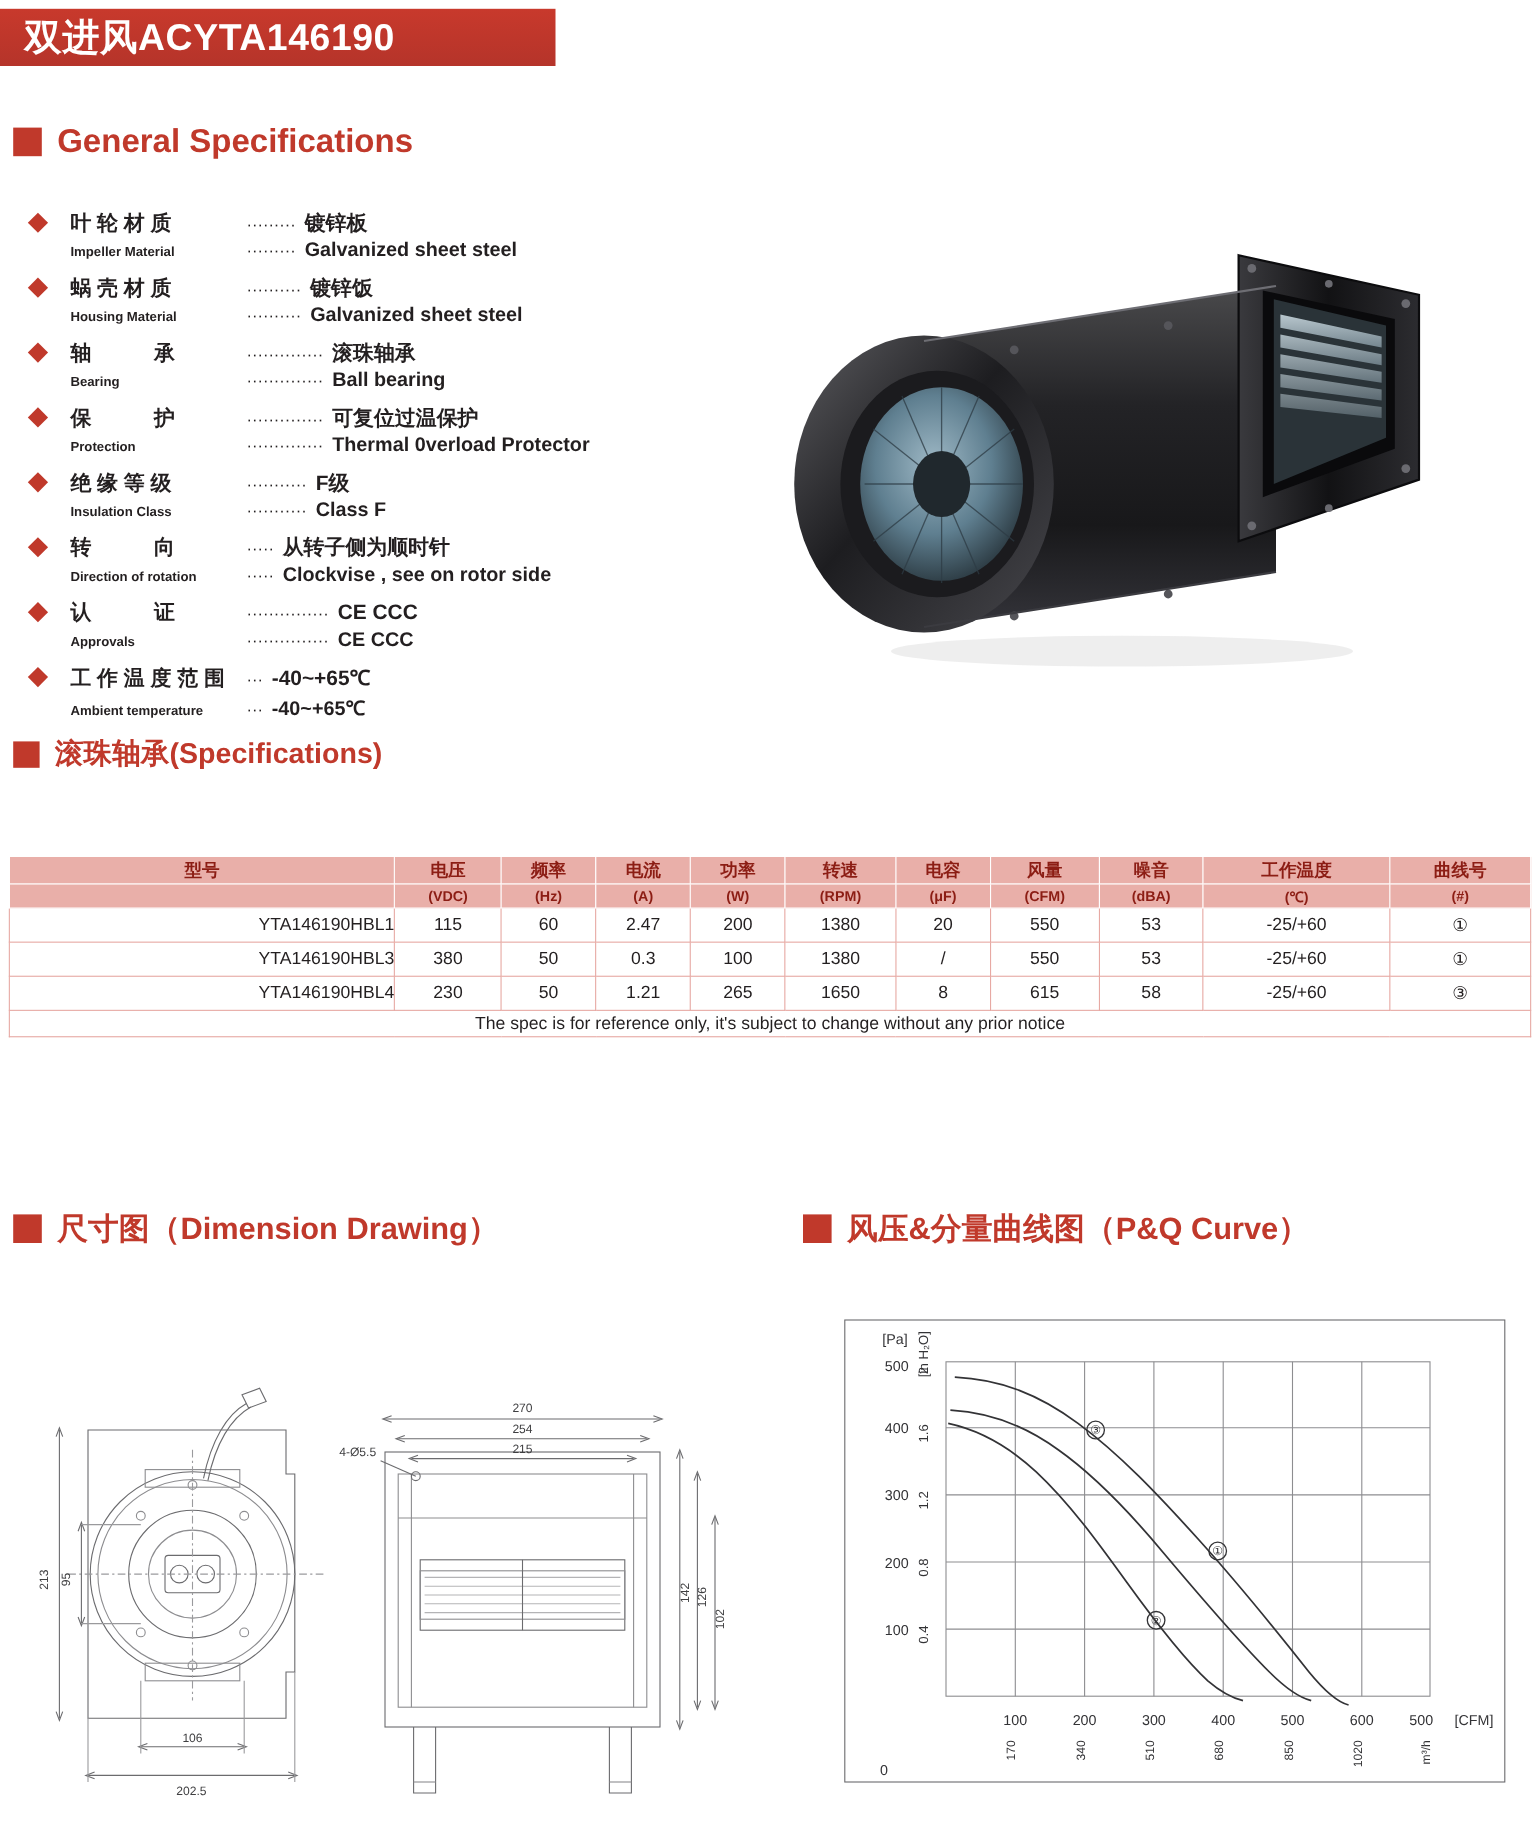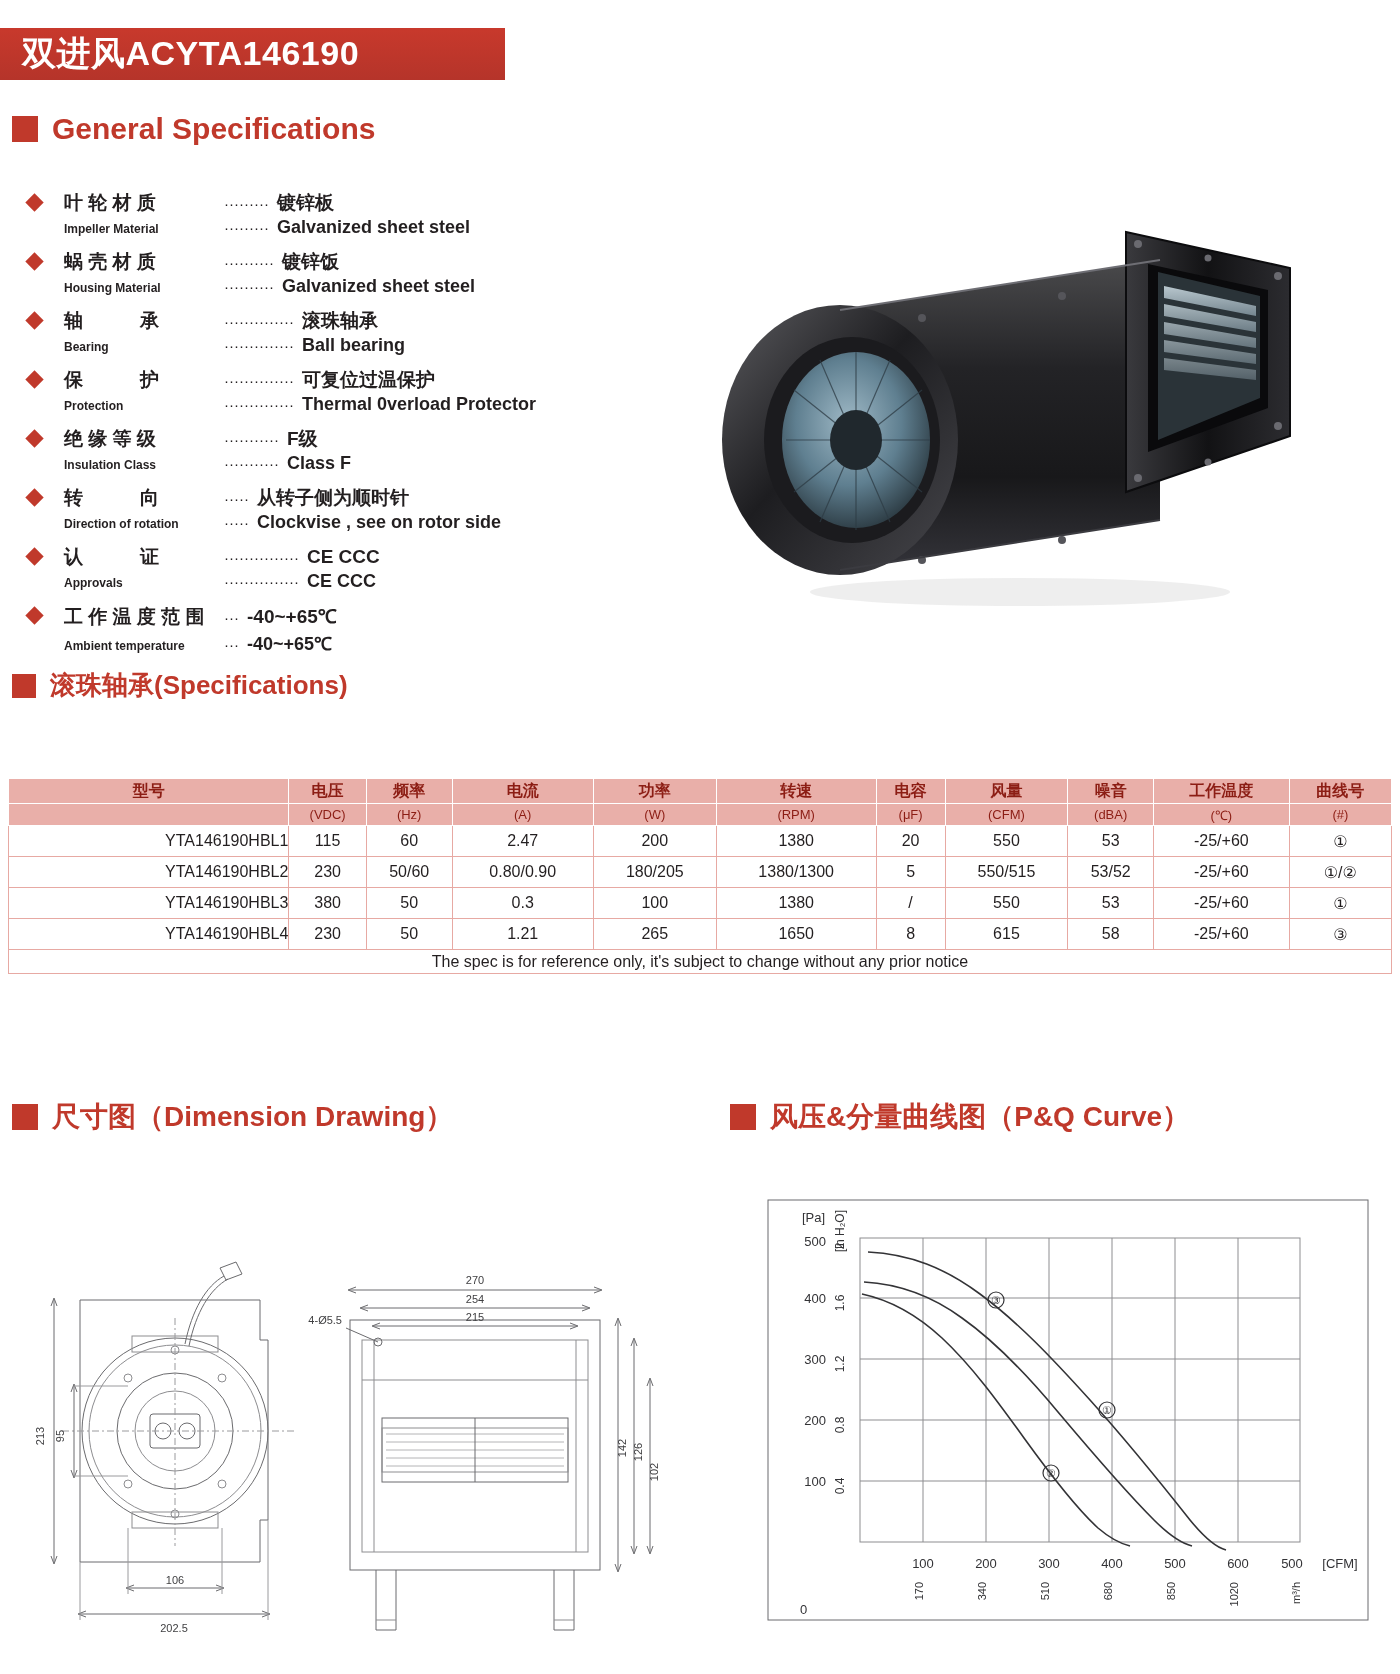--- a/index.html
+++ b/index.html
@@ -14,21 +14,21 @@
     overflow: hidden;
   }
 
   
   .title-banner {
     position: absolute;
     left: 0; top: 8px;
     width: 505px; height: 52px;
     background: #c0392b;
     background: linear-gradient(180deg,#c8392c 0%, #b5342a 100%);
-    display: flex; align-items: center; margin-top: 20px;
+    display: flex; align-items: center;
   }
   .title-banner .txt {
     color: #ffffff;
     font-size: 34px;
     font-weight: bold;
     letter-spacing: 0.5px;
     padding-left: 22px;
     white-space: nowrap;
   }
 
@@ -98,21 +98,21 @@
   }
   .spec-table thead th {
     background: #e9afa9;
     color: #8c1d14;
     font-weight: bold;
     font-size: 16px;
     height: 25px;
     border-color: #ffffff;
   }
   .spec-table thead th.unit {
-    font-weight: normal;
+    font-weight: bold;
     font-size: 13px;
     color: #8c1d14;
     height: 22px;
   }
   .spec-table tbody td {
     background: #ffffff;
     font-size: 16px;
     color: #231f20;
     border-color: #e7a9a3;
   }
@@ -389,33 +389,20 @@
       <td>2.47</td>
       <td>200</td>
       <td>1380</td>
       <td>20</td>
       <td>550</td>
       <td>53</td>
       <td>-25/+60</td>
       <td>①</td>
     </tr>
     <tr>
-      <td class="model">YTA146190HBL2</td>
-      <td>230</td>
-      <td>50/60</td>
-      <td>0.80/0.90</td>
-      <td>180/205</td>
-      <td>1380/1300</td>
-      <td>5</td>
-      <td>550/515</td>
-      <td>53/52</td>
-      <td>-25/+60</td>
-      <td>①/②</td>
-    </tr>
-    <tr>
       <td class="model">YTA146190HBL3</td>
       <td>380</td>
       <td>50</td>
       <td>0.3</td>
       <td>100</td>
       <td>1380</td>
       <td>/</td>
       <td>550</td>
       <td>53</td>
       <td>-25/+60</td>

